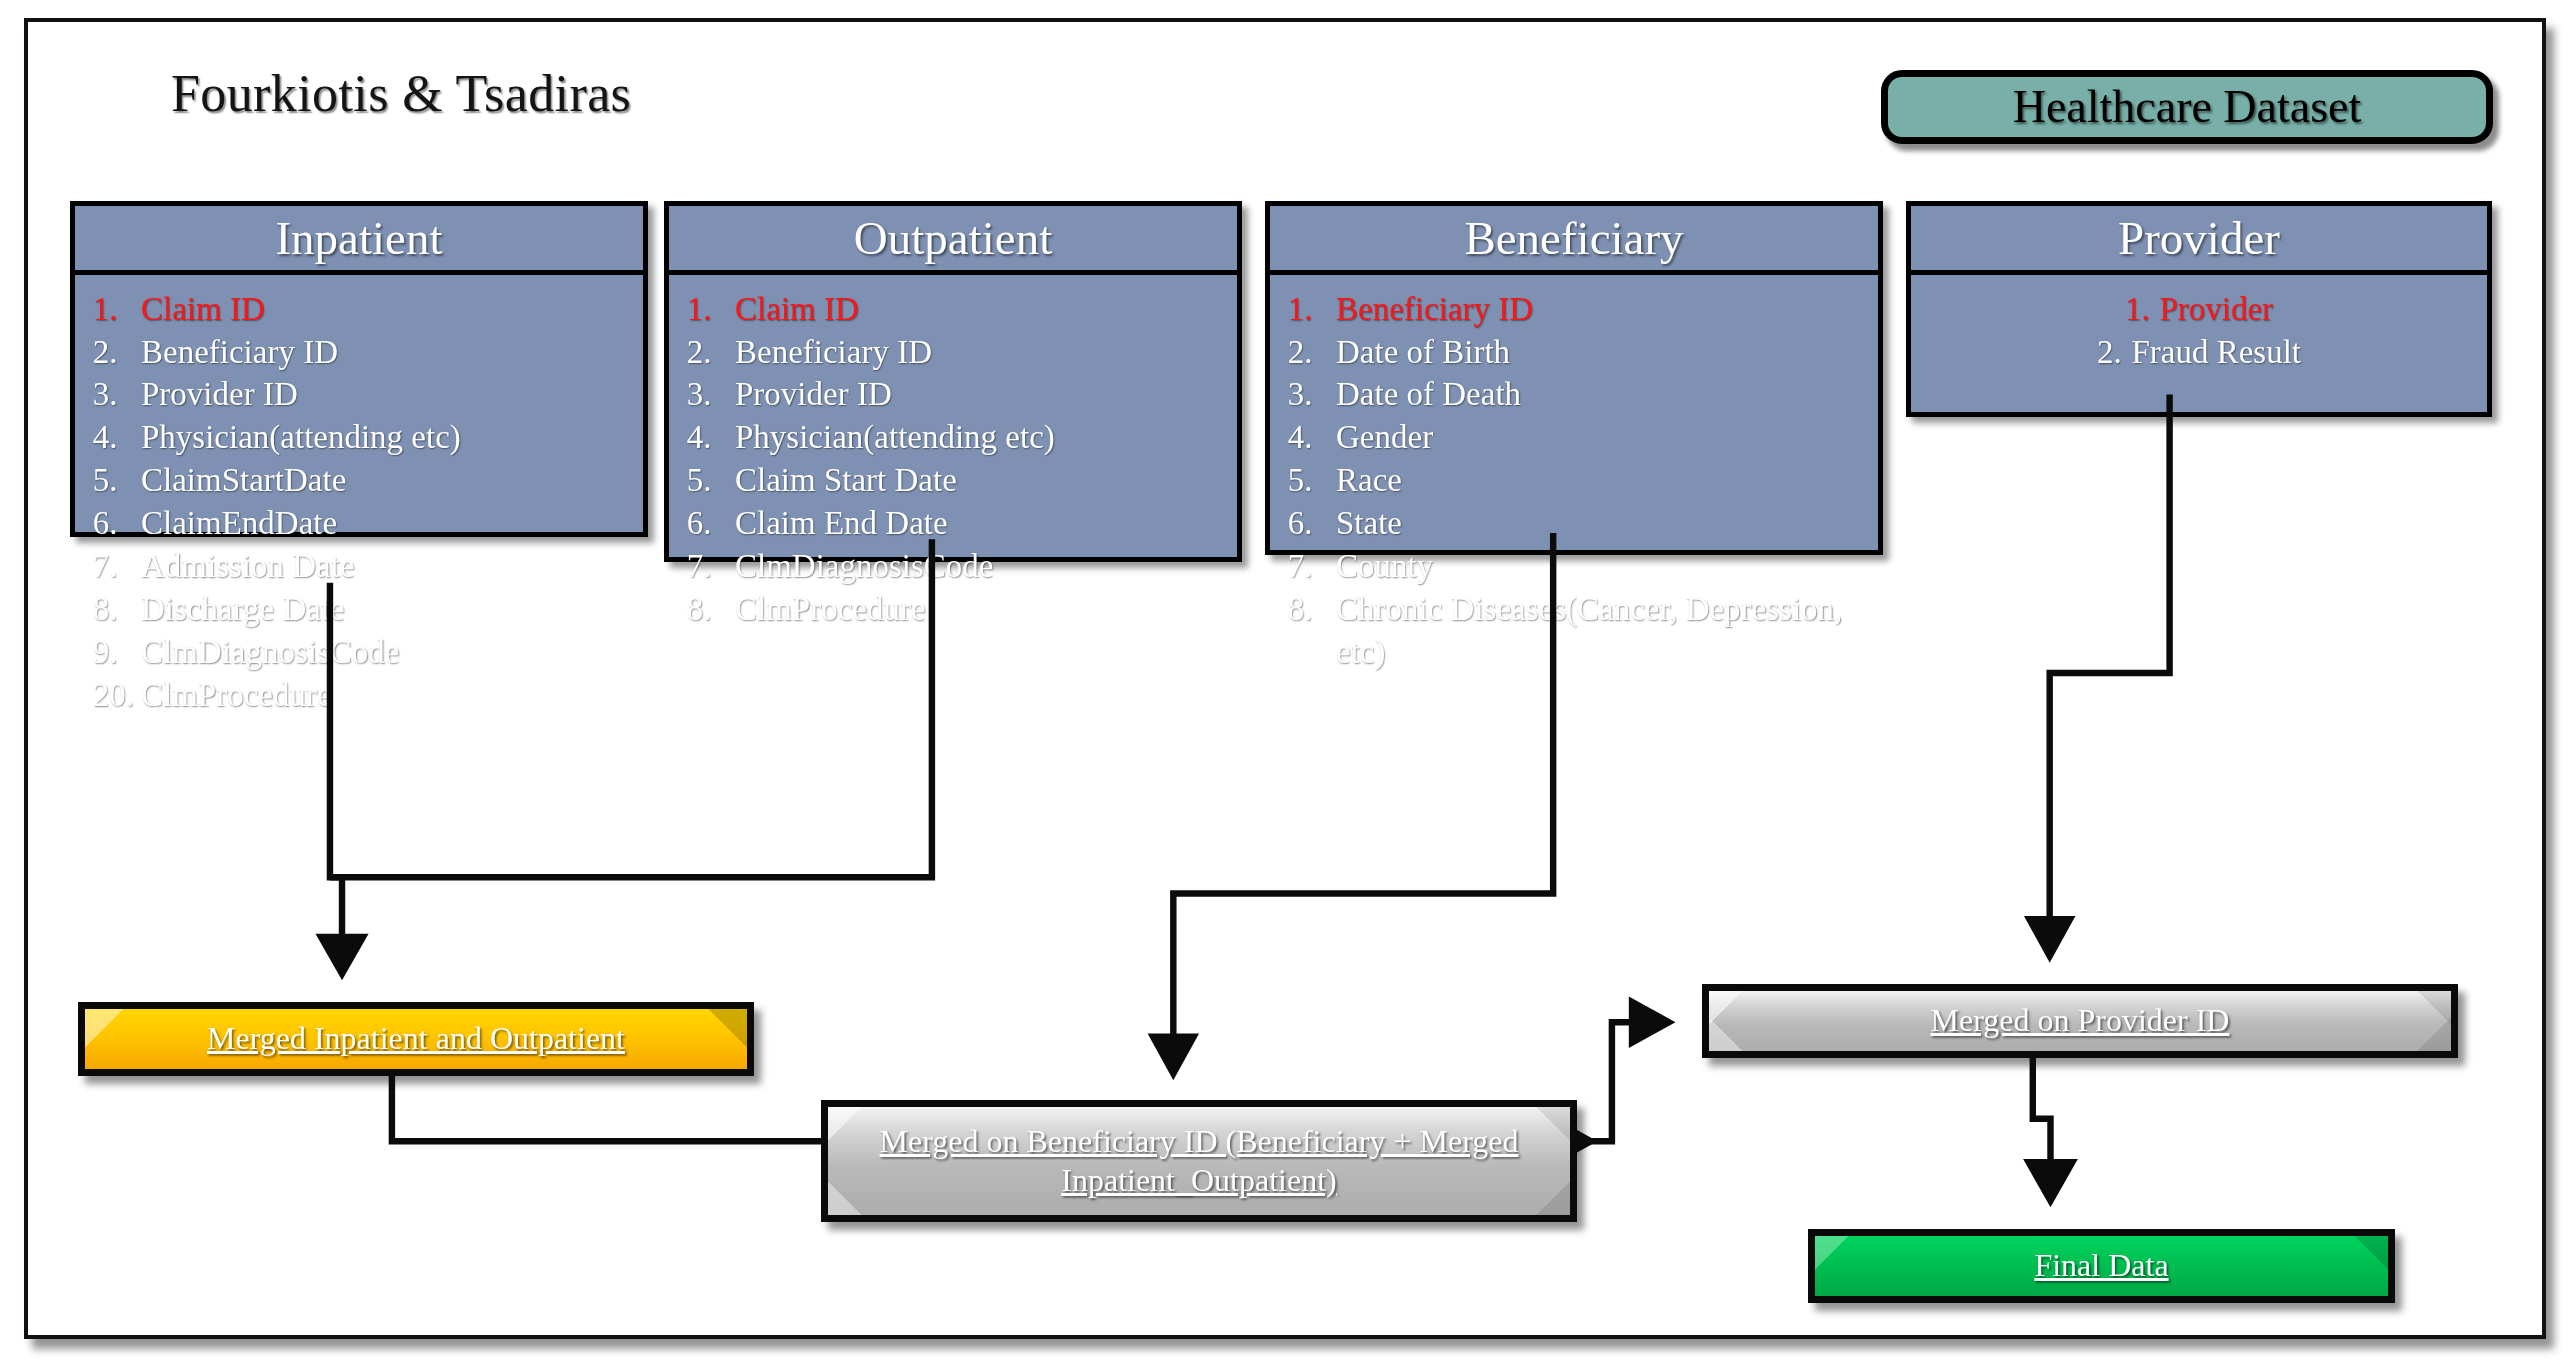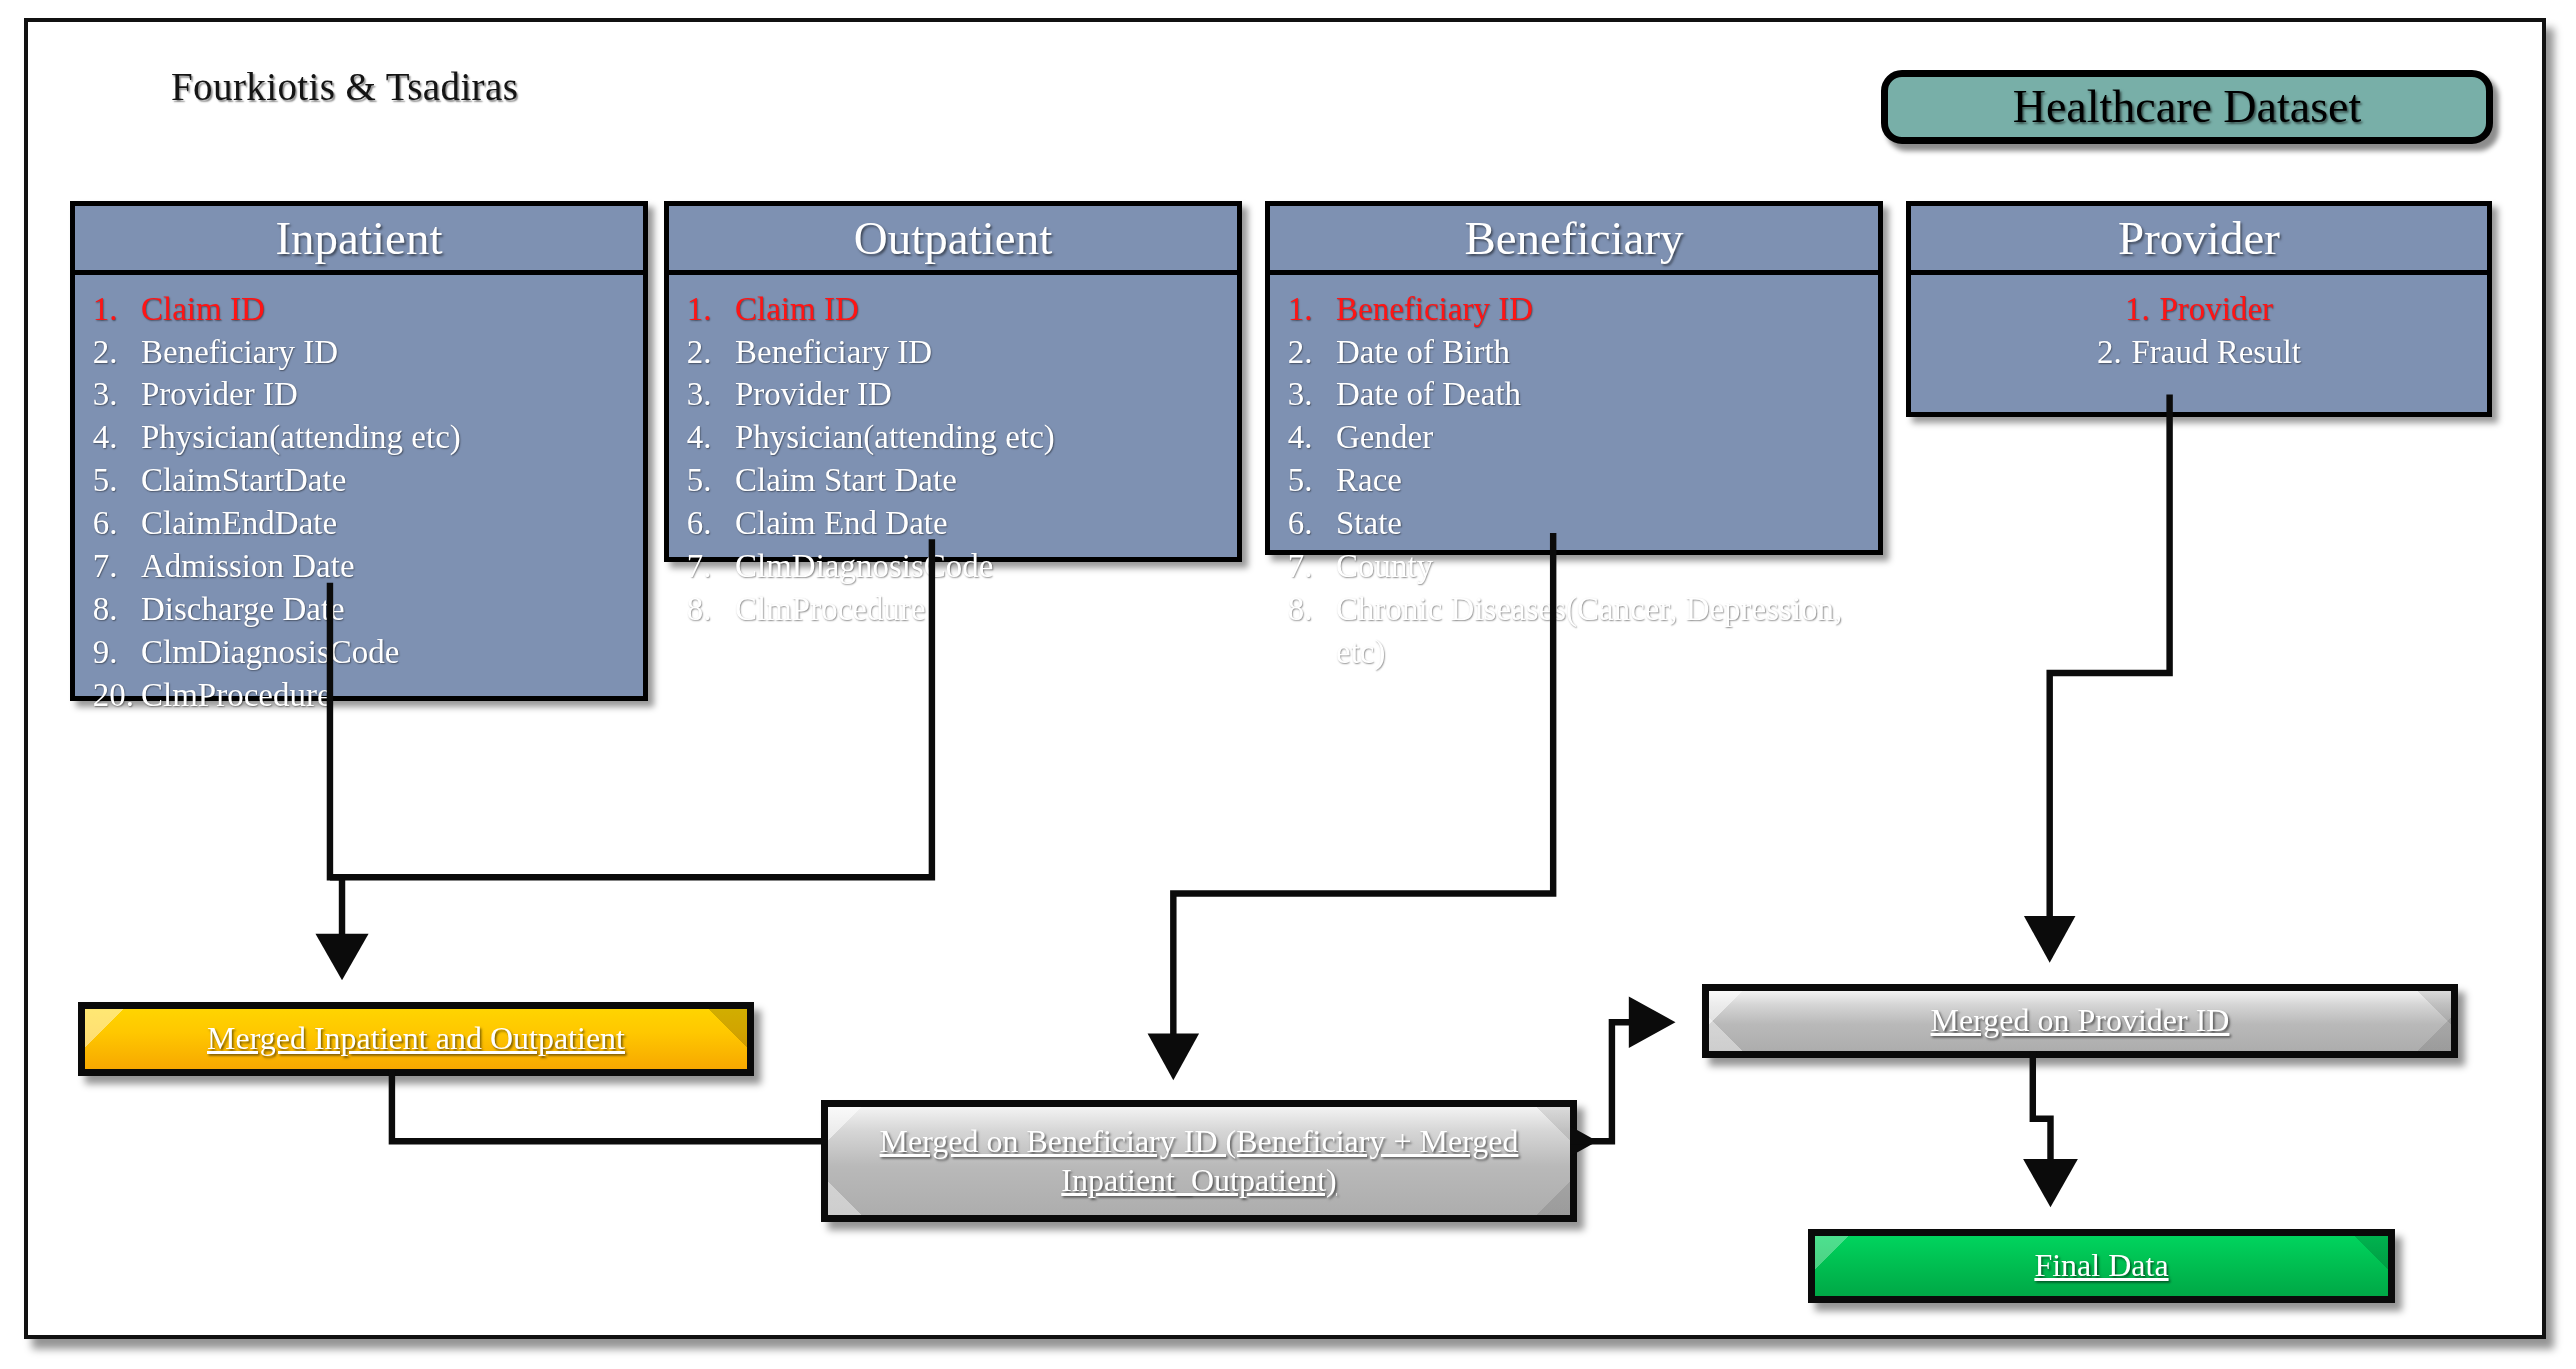--- a/index.html
+++ b/index.html
@@ -11,21 +11,21 @@
   #frame{
     position:absolute;left:24px;top:17.7px;width:2522px;height:1321px;
     background:#ffffff;border:4.8px solid #111111;
     box-shadow:8px 9.7px 8px rgba(0,0,0,0.42);
     box-sizing:border-box;
   }
 
   
   #credit{
     position:absolute;left:143px;top:42px;
-    font-size:39px;color:#141414;letter-spacing:0.4px;
+    font-size:52px;color:#141414;letter-spacing:0.4px;
     text-shadow:1.6px 1.6px 1.6px rgba(0,0,0,.45);
     white-space:nowrap;
   }
 
   
   #title-badge{
     position:absolute;left:1853px;top:48px;width:612px;height:74px;
     background:#78afa8;border:7.2px solid #000000;border-radius:21px;
     box-shadow:5.6px 6.4px 5.6px rgba(0,0,0,.45);
     display:flex;align-items:center;justify-content:center;
@@ -67,21 +67,21 @@
     box-sizing:border-box;
   }
   .entity li .txt{flex:1 1 auto;padding-right:0;}
   .entity li.key .num, .entity li.key .txt{color:#ff1414;}
 
   
   .entity.centered li{justify-content:center;}
   .entity.centered li .num{width:auto;flex:0 0 auto;padding-left:0;padding-right:9.7px;}
   .entity.centered li .txt{flex:0 0 auto;padding-right:0;}
 
-  #box-inpatient  {left:42px;  top:179px; width:578px; height:500px;}
+  #box-inpatient  {left:42px;  top:179px; width:578px; height:336px;}
   #box-outpatient {left:636px; top:179px; width:578px; height:361px;}
   #box-beneficiary{left:1237px;top:179px; width:618px; height:354px;}
   #box-provider   {left:1878px;top:179px; width:586px; height:216px;}
 
   
   .bevel{
     position:absolute;border:7.2px solid #0a0a0a;box-sizing:border-box;
     box-shadow:7.2px 8px 7.2px rgba(0,0,0,.42);
     display:flex;align-items:center;justify-content:center;text-align:center;
   }

